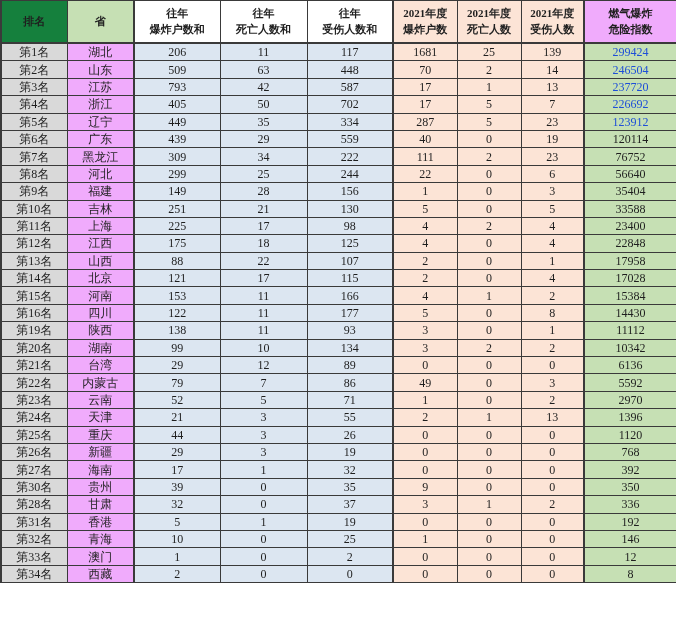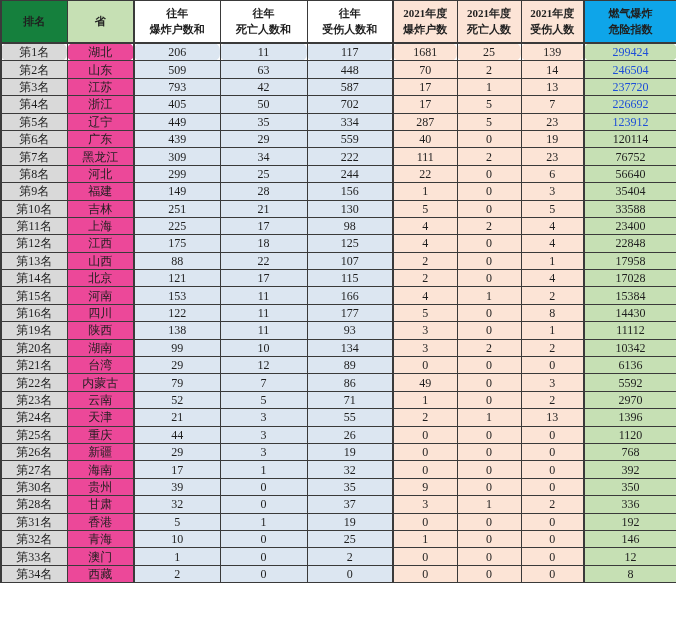--- a/index.html
+++ b/index.html
@@ -40,35 +40,35 @@
     white-space: pre-line;
     background: #ffffff;
   }
   tbody td {
     height: 16.4px;
     font-size: 12px;
     line-height: 16px;
     white-space: nowrap;
   }
   thead tr th { border-bottom-width: 2px; }
-  tbody tr:first-child td { border-top-width: 2px; border-radius: 7px; }
+  tbody tr:first-child td { border-top-width: 2px; }
 
   
   tbody .bg-rank     { background: #d9d9d9; }
-  tbody .bg-province { background: #ec4899; margin-left: 24px; }
+  tbody .bg-province { background: #f0abfc; margin-left: 24px; }
   tbody .bg-history  { background: #dce6f1; }
   tbody .bg-y2021    { background: #fce4d6; }
   tbody .bg-index    { background: #c6e0b4; }
 
   
   thead .bg-rank     { background: #15803d; }
   thead .bg-province { background: #c6e0b4; }
   thead .bg-history  { background: #ffffff; }
   thead .bg-y2021    { background: #fce4d6; }
-  thead .bg-index    { background: #0ea5e9; }
+  thead .bg-index    { background: #f0abfc; }
 
   tbody td.red { color: #1d4ed8; }
 </style>
 </head>
 <body>
 
 <table>
   <colgroup>
     <col style="width:66px">
     <col style="width:67px">

